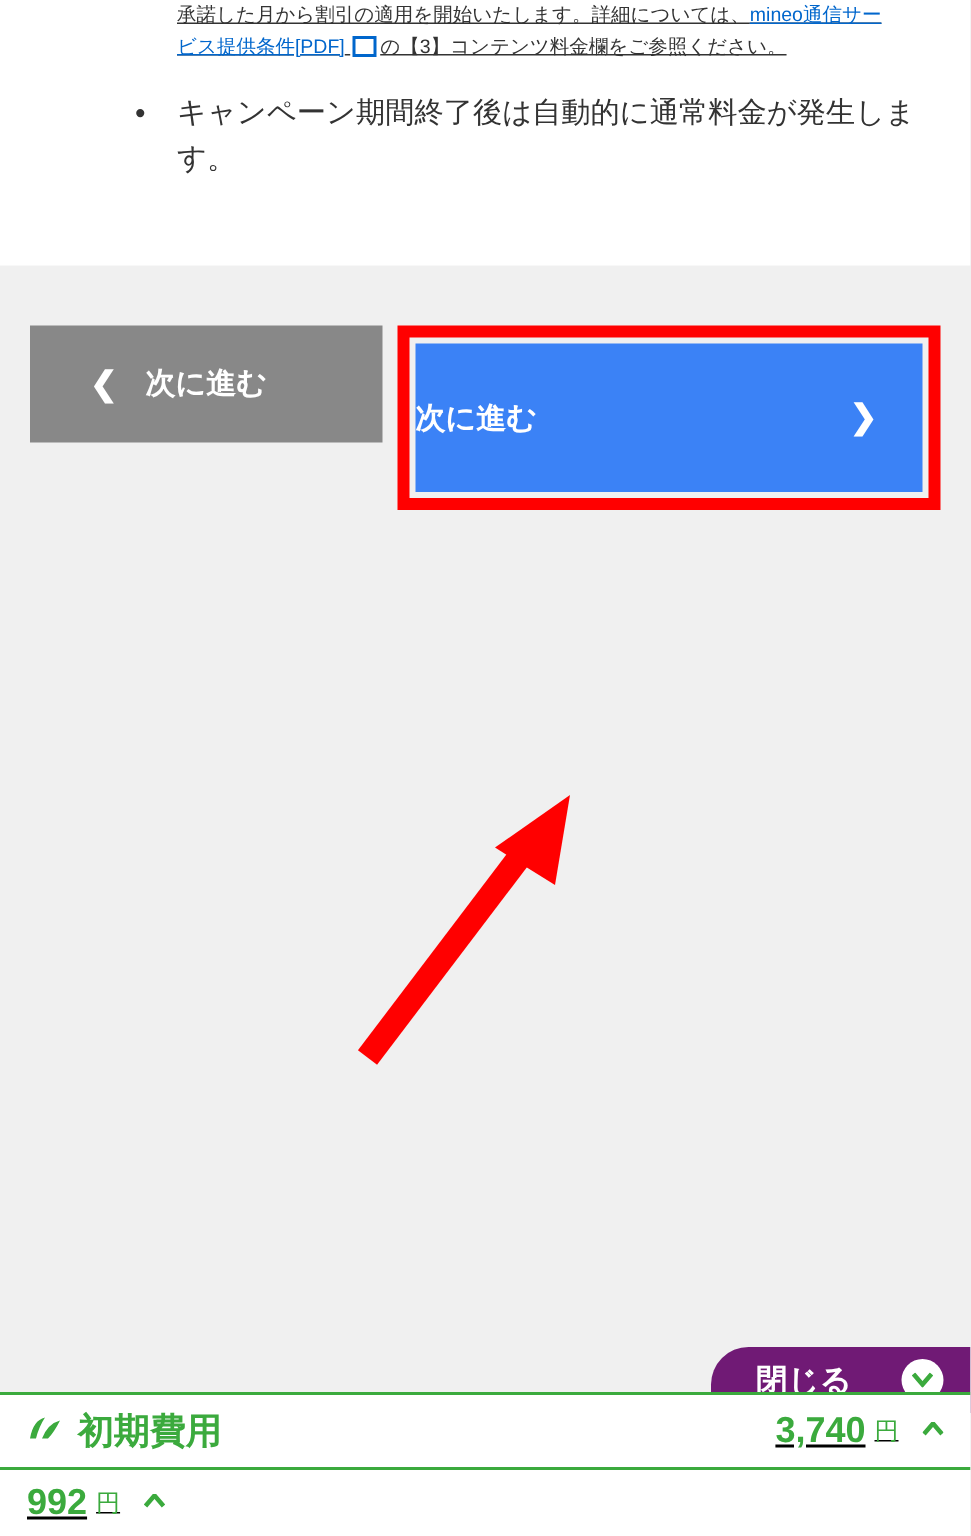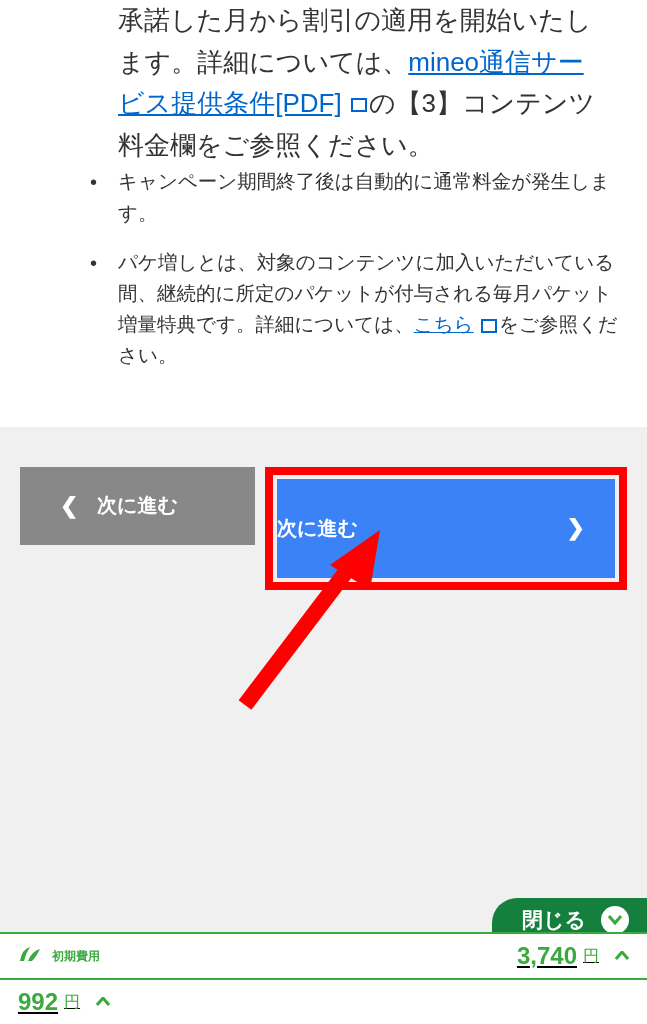--- a/index.html
+++ b/index.html
@@ -104,29 +104,29 @@
     .arrow-annotation {
       position: absolute;
       left: 225px;
       top: 530px;
       pointer-events: none;
     }
     .close-panel {
       position: absolute;
       bottom: 82px;
       right: 0;
-      background: #15803d;
+      background: #701a75;
       color: #fff;
       font-size: 21px;
       font-weight: bold;
       padding: 8px 18px 8px 30px;
       border-radius: 25px 0 0 0;
       display: flex;
       align-items: center;
-      gap: 15px;
+      gap: 33px;
       cursor: pointer;
     }
     .close-panel .close-chev {
       width: 28px;
       height: 28px;
       background: #fff;
       border-radius: 50%;
       display: flex;
       align-items: center;
       justify-content: center;
@@ -152,21 +152,21 @@
       display: flex;
       align-items: center;
       gap: 10px;
     }
     .leaf-icon {
       color: #3baa3d;
       font-size: 22px;
     }
     .footer-label {
       color: #3baa3d;
-      font-size: 12px;
+      font-size: 24px;
       font-weight: bold;
     }
     .footer-right {
       display: flex;
       align-items: center;
       gap: 6px;
       text-decoration: underline;
     }
     .footer-amount {
       color: #3baa3d;
@@ -176,41 +176,39 @@
     .footer-unit {
       color: #3baa3d;
       font-size: 16px;
     }
     .footer-chev {
       color: #3baa3d;
       font-size: 16px;
       margin-left: 10px;
     }
     .partial-line {
-      font-size: 26px;
+      font-size: 13px;
       line-height: 1.6;
       color: #333;
       padding-left: 98px;
       padding-right: 30px;
+      margin-bottom: 18px;
+      text-decoration: underline;
     }
   </style>
 </head>
 <body>
 
 <div class="content-area">
   <div class="partial-line">
     <span>承諾した月から割引の適用を開始いたします。詳細については、</span><a class="link-text">mineo通信サービス提供条件[PDF]</a>
     <span class="copy-icon"></span><span>の【3】コンテンツ料金欄をご参照ください。</span>
   </div>
   <ul class="note-list">
     <li>キャンペーン期間終了後は自動的に通常料金が発生します。</li>
-    <li>
-      <span>パケ増しとは、対象のコンテンツに加入いただいている間、継続的に所定のパケットが付与される毎月パケット増量特典です。詳細については、</span><a class="link-text">こちら</a>
-      <span class="copy-icon"></span><span>をご参照ください。</span>
-    </li>
   </ul>
   <ul class="note-list" style="margin-top:25px;">
   </ul>
 </div>
 
 <div class="button-row">
   <button class="btn-back">
     <span class="chev-left">❮</span>
     <span>次に進む</span>
   </button>

